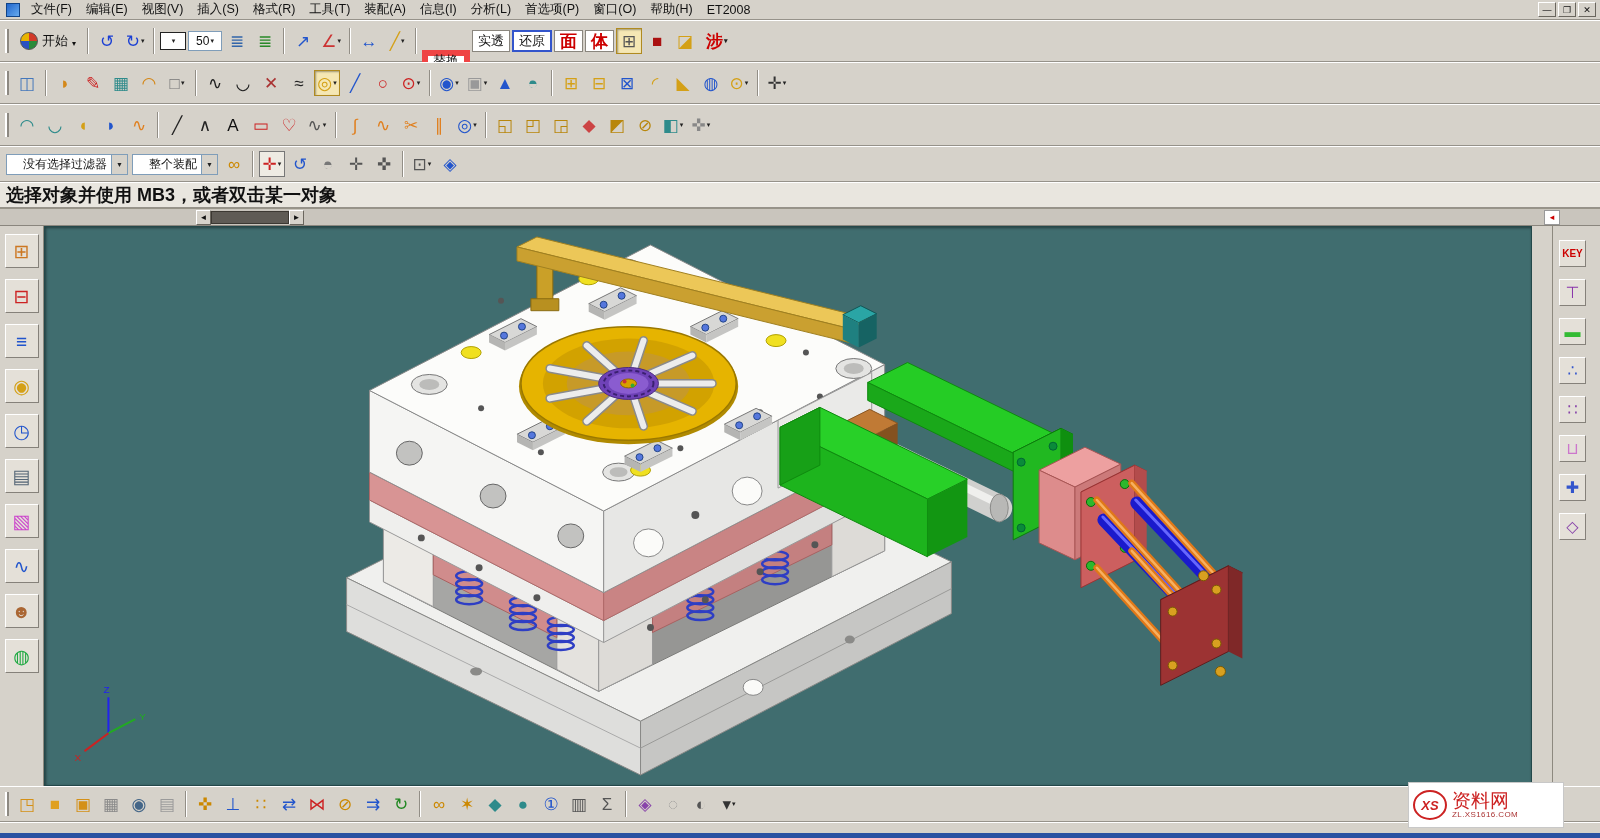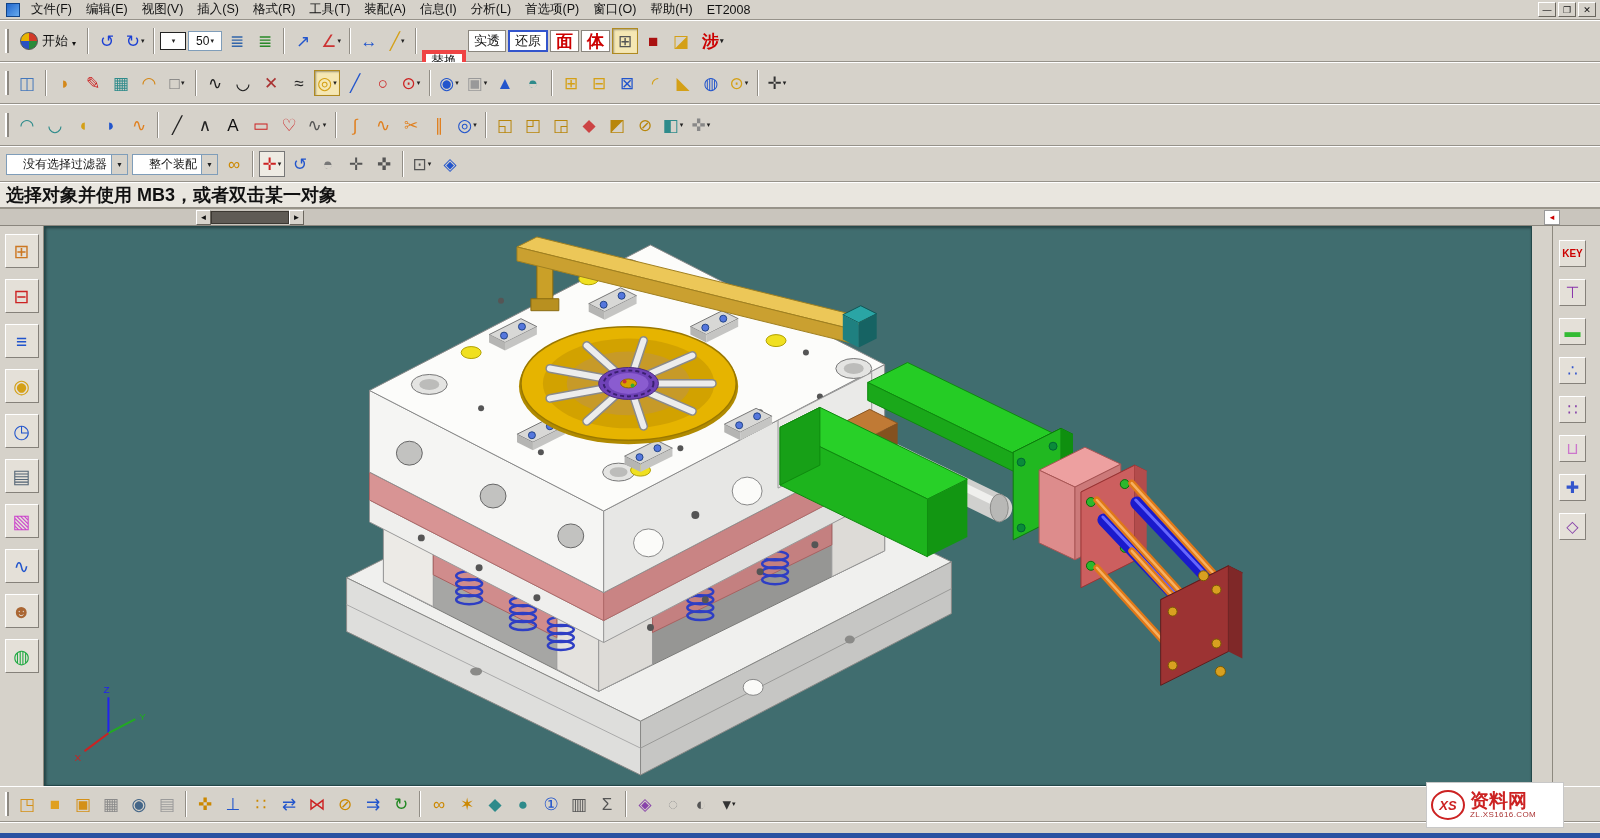--- a/index.html
+++ b/index.html
@@ -15,21 +15,21 @@
   .sep { display:inline-block; width:2px; height:26px; border-left:1px solid #928e86;
     border-right:1px solid #ffffff; margin:0 4px; }
 
   .icon { display:inline-flex; align-items:center; justify-content:center;
     min-width:26px; height:26px; margin:0 1px; border:1px solid transparent; cursor:default; }
   .icon .g { font-size:17px; line-height:1; }
   .icon .dd { font-size:7px; color:#222; margin-left:1px; }
   .icon.pressed { background:#f5e7b4; border:1px solid #b08a20; box-shadow:inset 1px 1px 2px rgba(0,0,0,.35); }
   .icon.boxed { border:1px solid #777; background:#eeebe3; }
   .icon.lbl { width:auto; padding:0 5px; background:#fff; border:1px solid #8a867e; font-size:13px; height:22px; }
-  .icon.lbl.pressed { border:4px solid #ef4444; background:#fff; box-shadow:none;margin-top:40px; }
+  .icon.lbl.pressed { border:6px solid #ef4444; background:#fff; box-shadow:none;margin-top:40px; }
   .icon.lbl.outline-blue { border:2px solid #3355cc; }
   .icon.lbl.red-lg { color:var(--accent-red,#CC0000); font-size:17px; font-weight:bold; }
   .icon.lbl.plain { background:transparent; border-color:transparent; }
   .icon.swatch { width:24px; height:18px; background:#fff; border:1px solid #222; }
   .icon.field { width:34px; background:#fff; border:1px solid #7f9db9; font-size:12px; height:20px; }
   .icon.key { width:26px; height:26px; background:#e8c84a; color:#c00; font-weight:bold;
     font-size:10px; border:1px solid #a8882a; }
 
   
   #menubar { top:0; height:20px; border-top:none; font-size:12.5px; }
@@ -95,27 +95,27 @@
     background:var(--viewport-bg,#406D6F); border:1px solid #24484a;
     box-shadow:inset 1px 1px 3px rgba(0,0,0,.45); }
   #viewport svg { display:block; width:100%; height:100%; }
 
   
   #bottombar { top:786px; height:36px; }
   #bottom-strip { position:absolute; left:0; top:822px; width:1600px; height:16px;
     background:var(--toolbar-bg,#D6D2CA); border-top:1px solid #fff;
     border-bottom:5px solid #2a52a2; }
 
-  #watermark { position:absolute; right:36px; top:782px; width:138px; height:46px;
+  #watermark { position:absolute; right:36px; top:782px; width:156px; height:46px;
     background:#fff; border:1px solid #c8c8c8; display:flex; align-items:center;
     padding:2px 4px; gap:5px; z-index:10; }
   #wm-logo { width:34px; height:30px; border:2px solid var(--watermark-red,#CC2222);
     border-radius:50%; color:var(--watermark-red,#CC2222); font-weight:bold;
     font-style:italic; font-size:13px; display:flex; align-items:center; justify-content:center; }
-  #wm-name { color:var(--watermark-red,#CC2222); font-size:19px; font-weight:bold; line-height:1; }
+  #wm-name { color:var(--watermark-red,#CC2222); font-size:19px; font-weight:normal; line-height:1; }
   #wm-url { color:#a33; font-size:8px; letter-spacing:.4px; }
 </style>
 </head>
 <body>
 
 <div class="bar" id="menubar">
   <span id="app-icon"></span>
   <span class="menu-item">文件(F)</span>
   <span class="menu-item">编辑(E)</span>
   <span class="menu-item">视图(V)</span>

